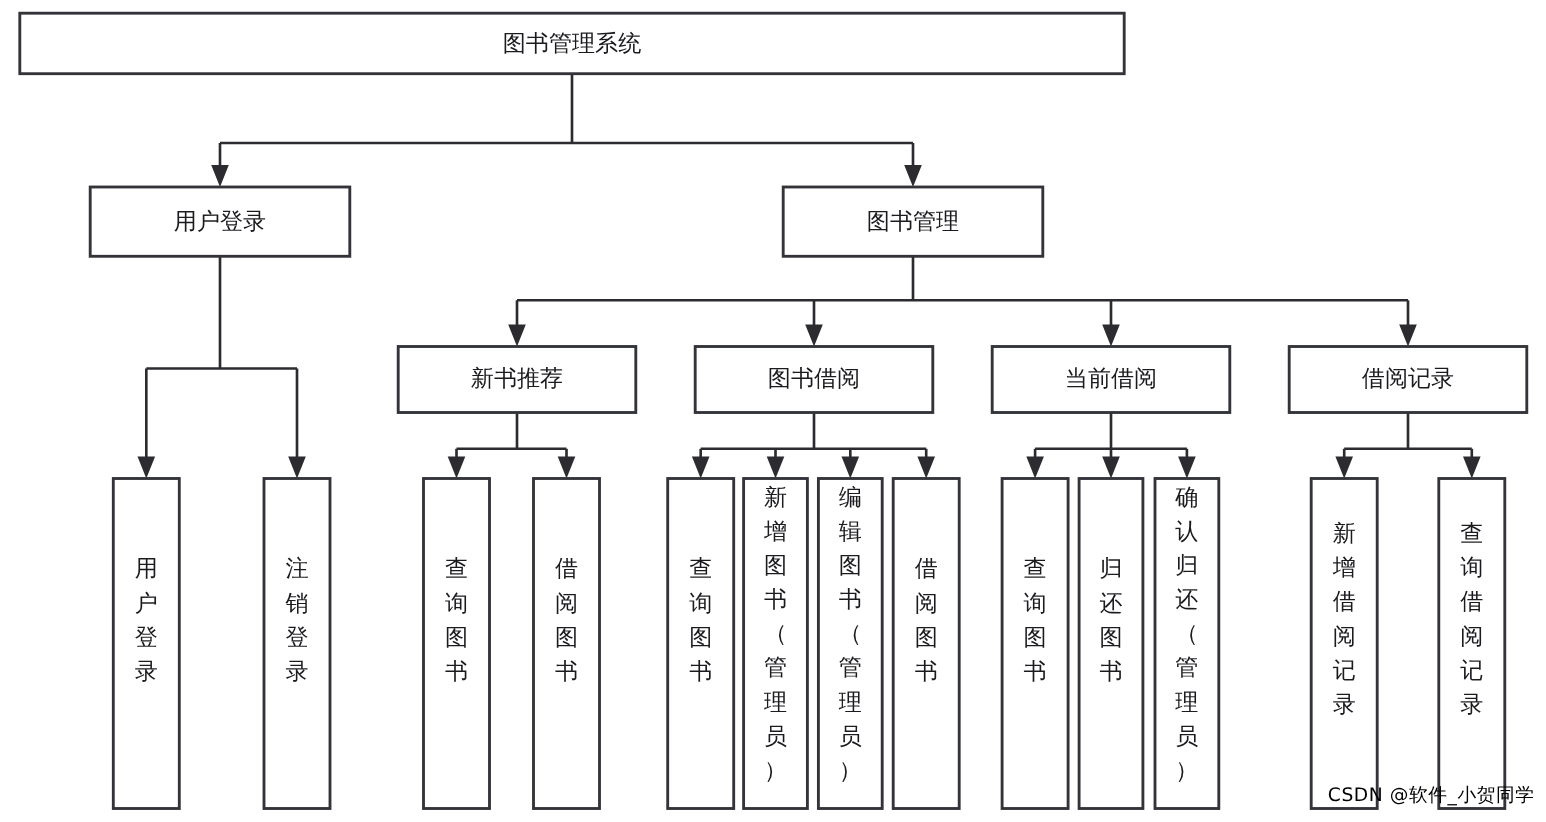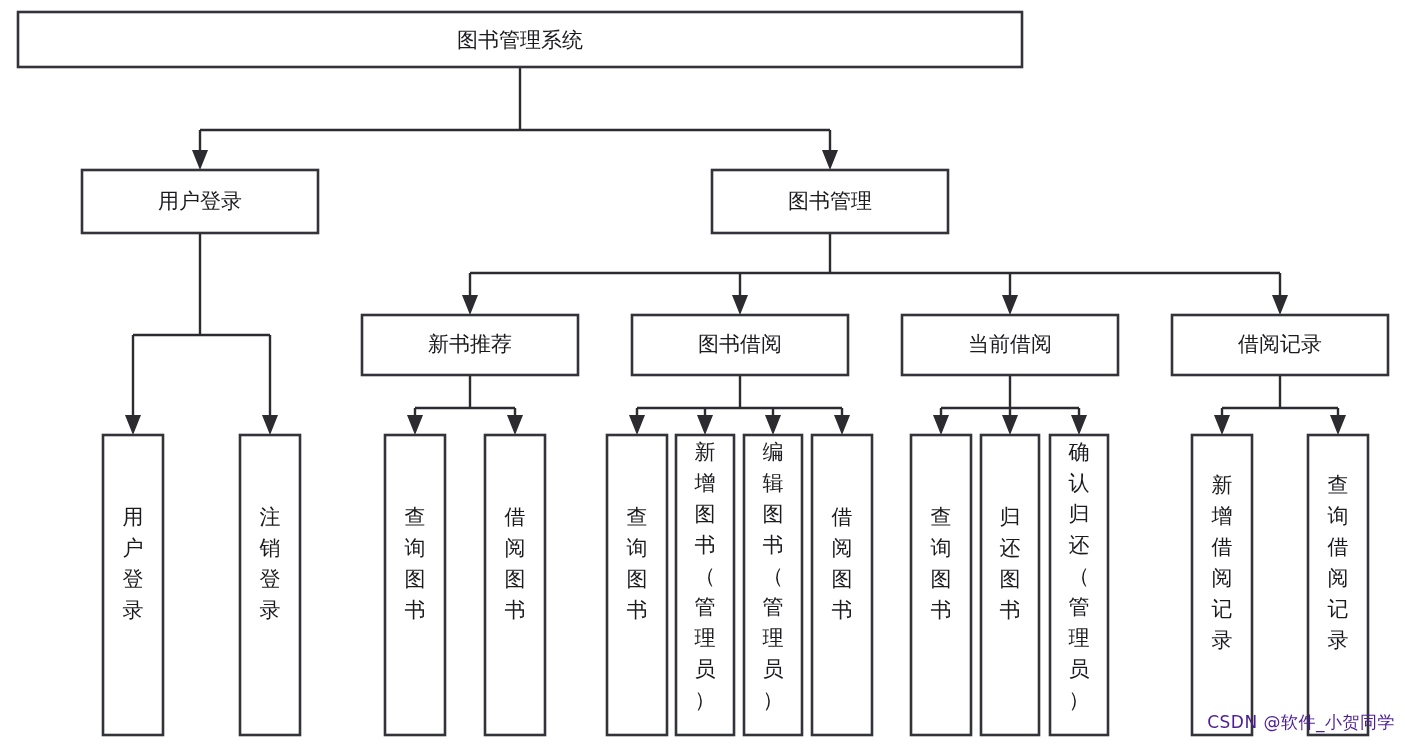--- a/index.html
+++ b/index.html
@@ -51,21 +51,21 @@
   .arrow-head {
     fill: #2b2b30;
     stroke: none;
   }
   .watermark {
     position: absolute;
     right: 10px;
     bottom: 6px;
     font-family: "DejaVu Sans", "Liberation Sans", sans-serif;
     font-size: 17px;
-    color: #4c1d95;
+    color: #000000;
     letter-spacing: 0.5px;
     white-space: nowrap;
     pointer-events: none;
     user-select: none;
   }
 </style>
 </head>
 <body>
 
 <div id="diagram-root">

